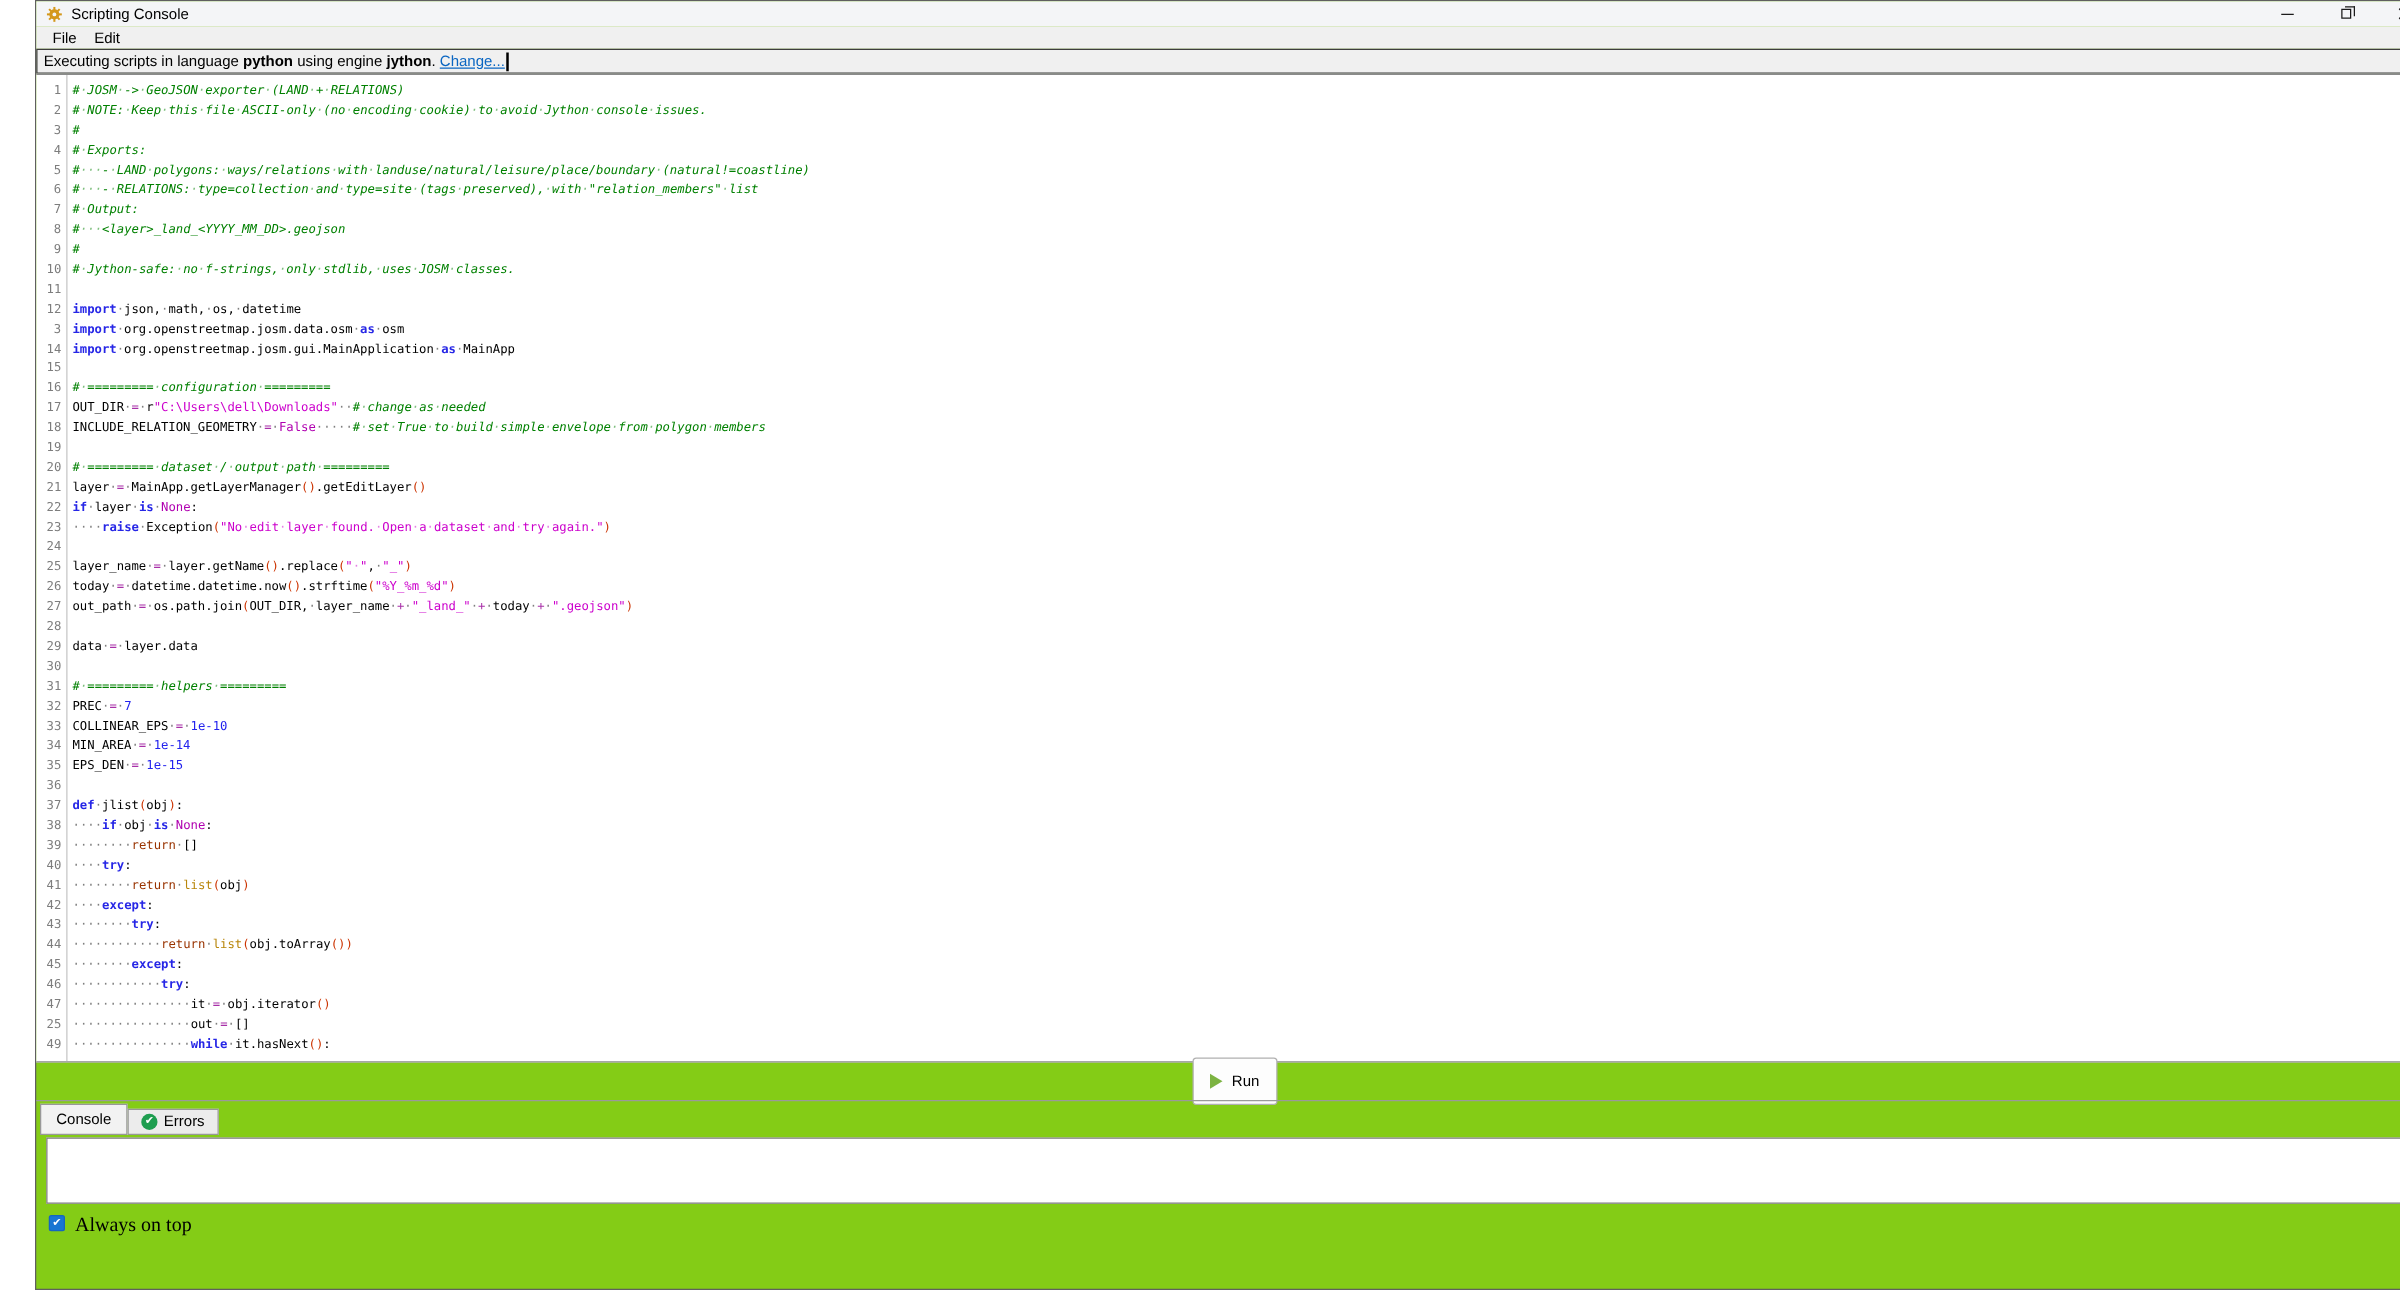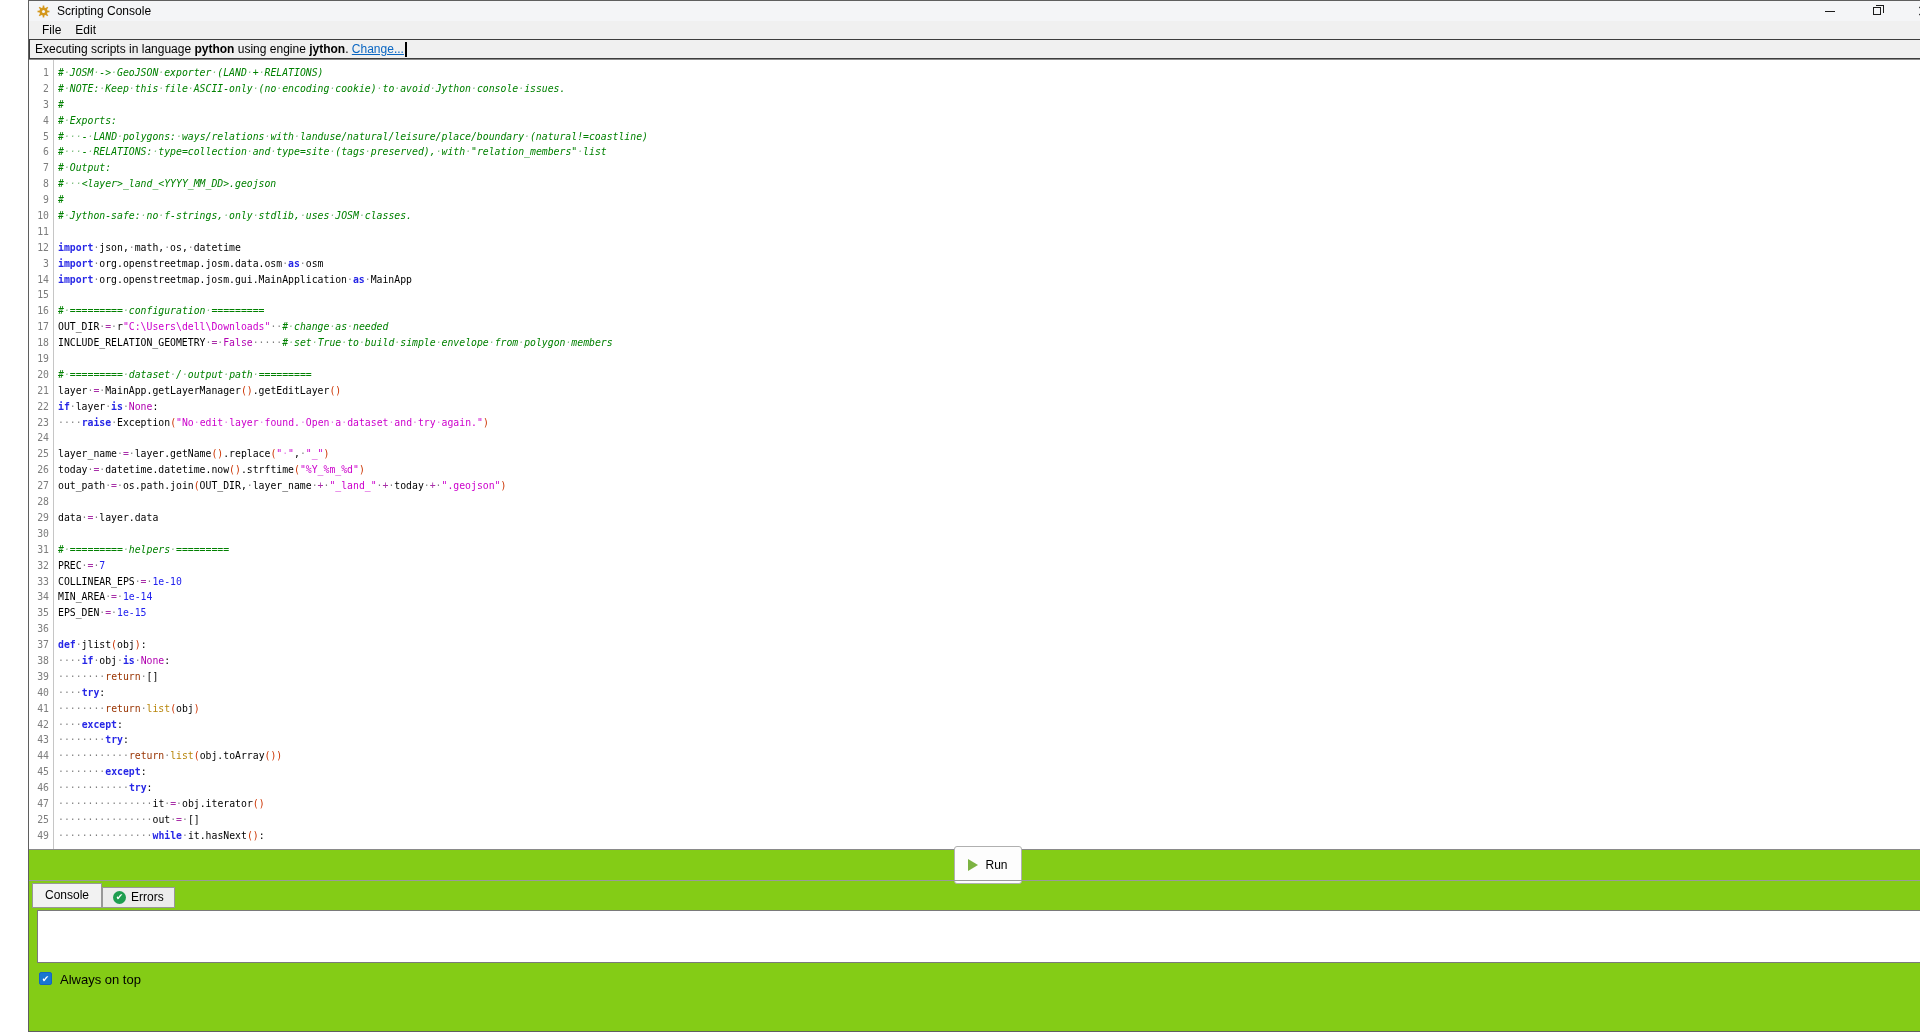--- a/index.html
+++ b/index.html
@@ -59,21 +59,21 @@
   .console-panel { flex: 1; border-top: 1px solid #9a9a9a; display: flex; flex-direction: column; }
   .tabs { display: flex; align-items: flex-end; padding: 3px 0 0 3px; height: 27px; flex: none; }
   .tab { display: flex; align-items: center; gap: 5px; font-size: 12px; border: 1px solid #989898; background: #ececec; padding: 2px 10px 3px; cursor: pointer; }
   .tab.sel { background: #f2f2f2; padding: 4px 12px 5px; position: relative; z-index: 1; }
   .check-circle { width: 13px; height: 13px; border-radius: 50%; background: var(--check-green, #1e9e50); color: #fff; font-size: 9px; line-height: 13px; display: flex; align-items: center; justify-content: center; font-family: "DejaVu Sans", sans-serif; }
   .console-out { height: 53px; flex: none; margin: 2px 8px 0 8px; background: #fff; border: 1px solid #7a7a7a; font-family: "DejaVu Sans Mono", monospace; font-size: 11px; padding: 2px 4px; resize: none; overflow: hidden; }
 
   
   .bottom-bar { flex: 1; display: flex; align-items: flex-start; gap: 8px; padding: 9px 0 0 10px; }
   .checkbox { width: 13px; height: 13px; border-radius: 2px; background: var(--checkbox-blue, #1976d2); border: 1px solid #1565c0; color: #fff; font-size: 9px; display: flex; align-items: center; justify-content: center; cursor: pointer; font-family: "DejaVu Sans", sans-serif; }
-  .bottom-label { font-size: 13px; }
+  .bottom-label { font-size: 16px; font-family: Liberation Serif, serif; }
 </style>
 </head>
 <body>
 
 <div class="window">
 
   <div class="titlebar">
     <span style="display:inline-flex;">
       <svg width="13" height="13" viewBox="0 0 24 24">
         <g fill="#d4971b">

